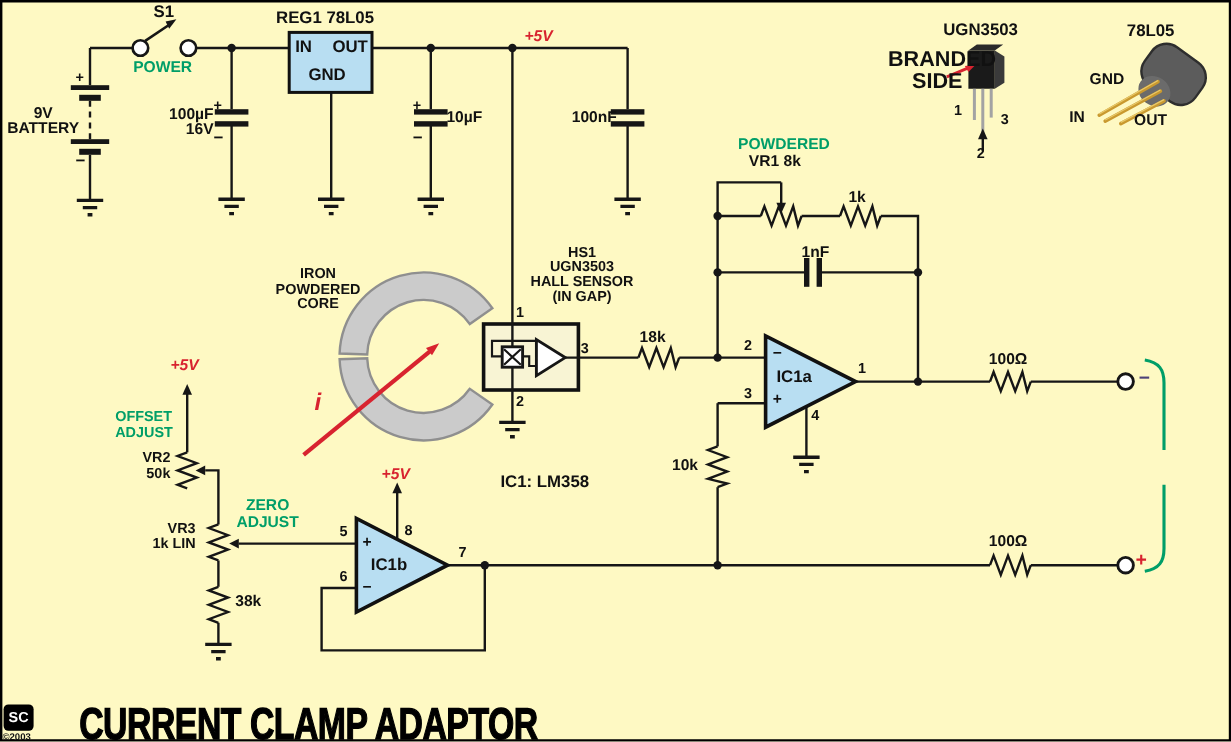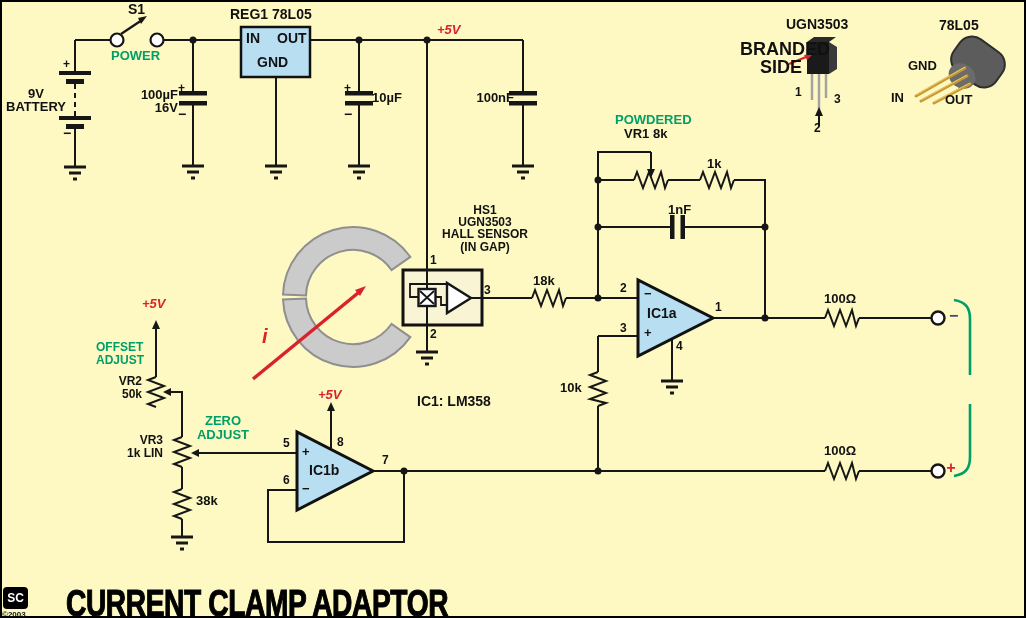--- a/index.html
+++ b/index.html
@@ -271,20 +271,25 @@
 <span class="lbl s14" style="left:939px;top:18px">78L05</span>
 <span class="lbl" style="left:908px;top:59px">GND</span>
 <span class="lbl" style="left:891px;top:91px">IN</span>
 <span class="lbl" style="left:945px;top:93px">OUT</span>
 
 <span class="lbl green" style="left:615px;top:113px">POWDERED</span>
 <span class="lbl" style="left:624px;top:127px">VR1 8k</span>
 <span class="lbl" style="left:707px;top:157px">1k</span>
 <span class="lbl" style="left:668px;top:203px">1nF</span>
 
+<div class="blk ctr" style="left:215px;top:222px;width:100px;font-size:12px;line-height:1.05">
+  <span>IRON</span>
+  <span>POWDERED</span>
+  <span>CORE</span>
+</div>
 <span class="lbl red cur" style="left:262px;top:326px">i</span>
 
 <div class="blk ctr" style="left:434px;top:204px;width:102px;font-size:12px;line-height:1.02">
   <span>HS1</span>
   <span>UGN3503</span>
   <span>HALL SENSOR</span>
   <span>(IN GAP)</span>
 </div>
 <span class="lbl s12" style="left:430px;top:254px">1</span>
 <span class="lbl s12" style="left:430px;top:328px">2</span>

